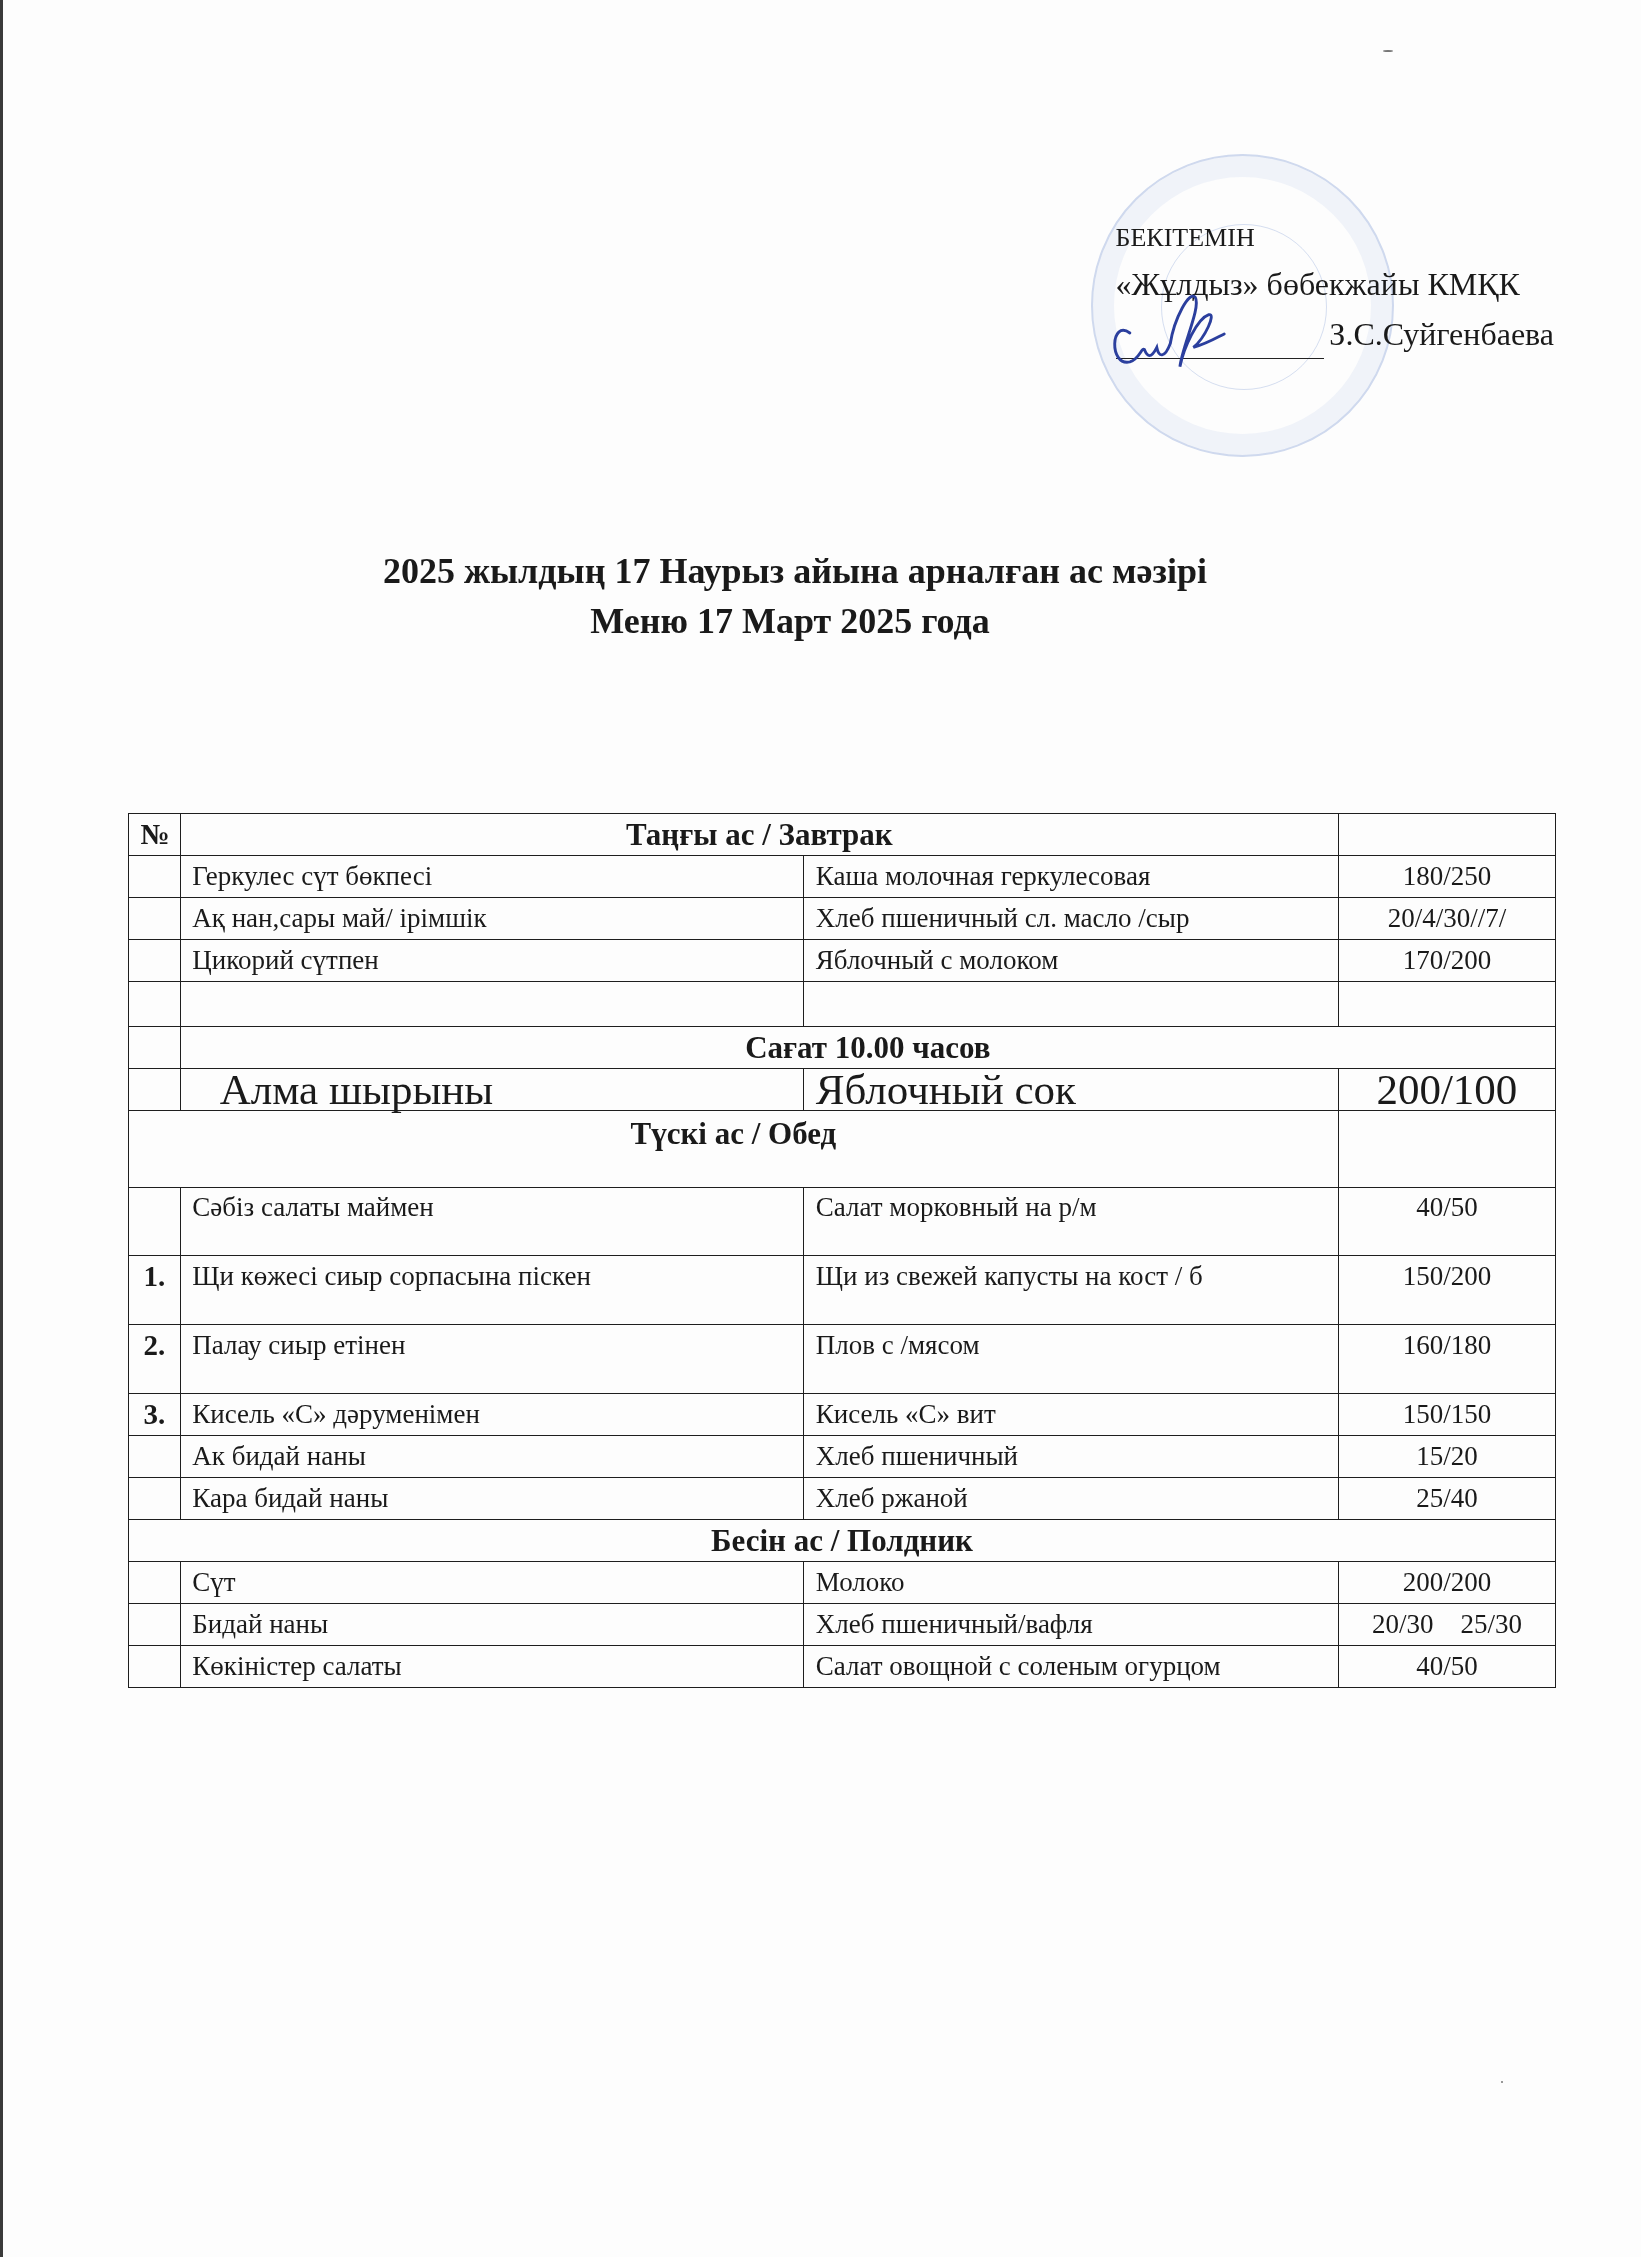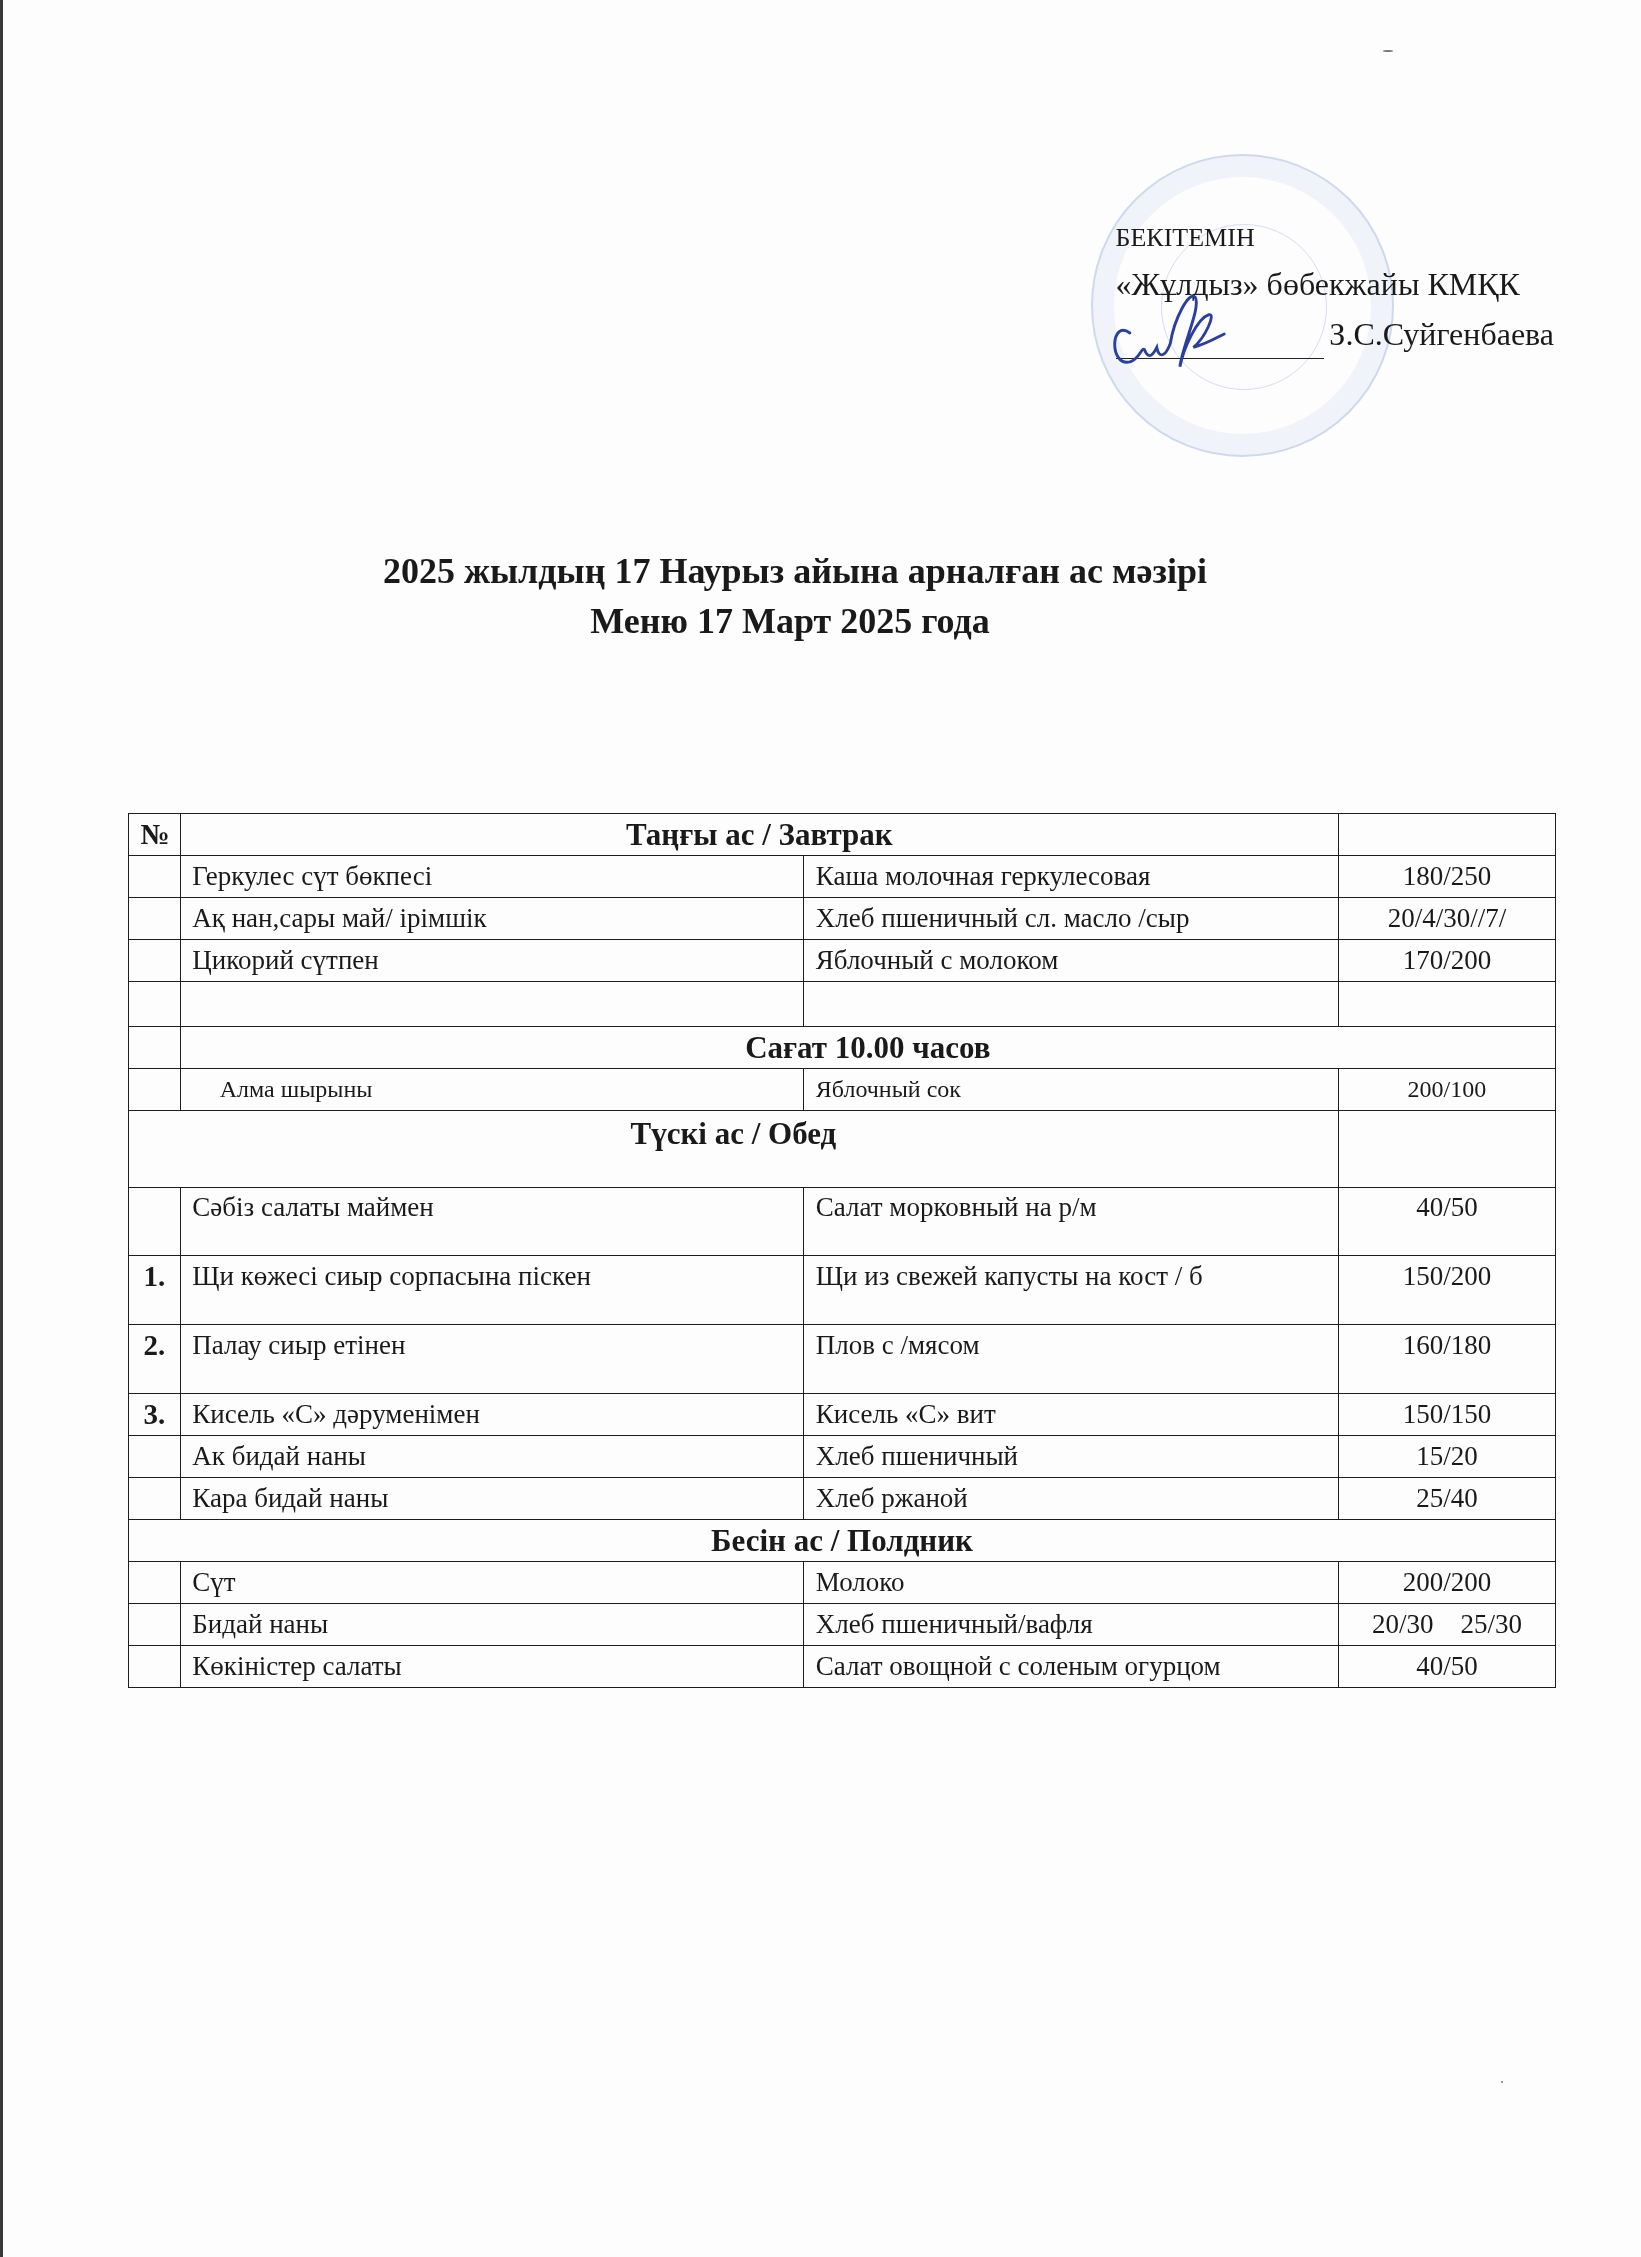--- a/index.html
+++ b/index.html
@@ -98,21 +98,21 @@
       line-height: 29px;
     }
     .col-no { width: 50px; }
     .col-kz { width: 603px; }
     .col-ru { width: 517px; }
     .col-qty { width: 210px; }
     td.no { text-align: center; font-weight: bold; font-size: 29px; padding: 0; }
     td.qty { text-align: center; }
     td.section { text-align: center; font-weight: bold; font-size: 31px; margin-top: 40px; }
     tr.tall td { height: 62px; vertical-align: top; padding-top: 5.8px; }
-    tr.big td { font-size: 24px; }
+    tr.big td { font-size: 43px; }
     tr.lunch-head td { height: 68px; vertical-align: top; padding-top: 7.7px; }
     tr.empty td { height: 44px; }
     .speck {
       position: absolute;
       width: 3.9px; height: 3.9px; border-radius: 50%;
       background: #777;
     }
   </style>
 </head>
 <body>

